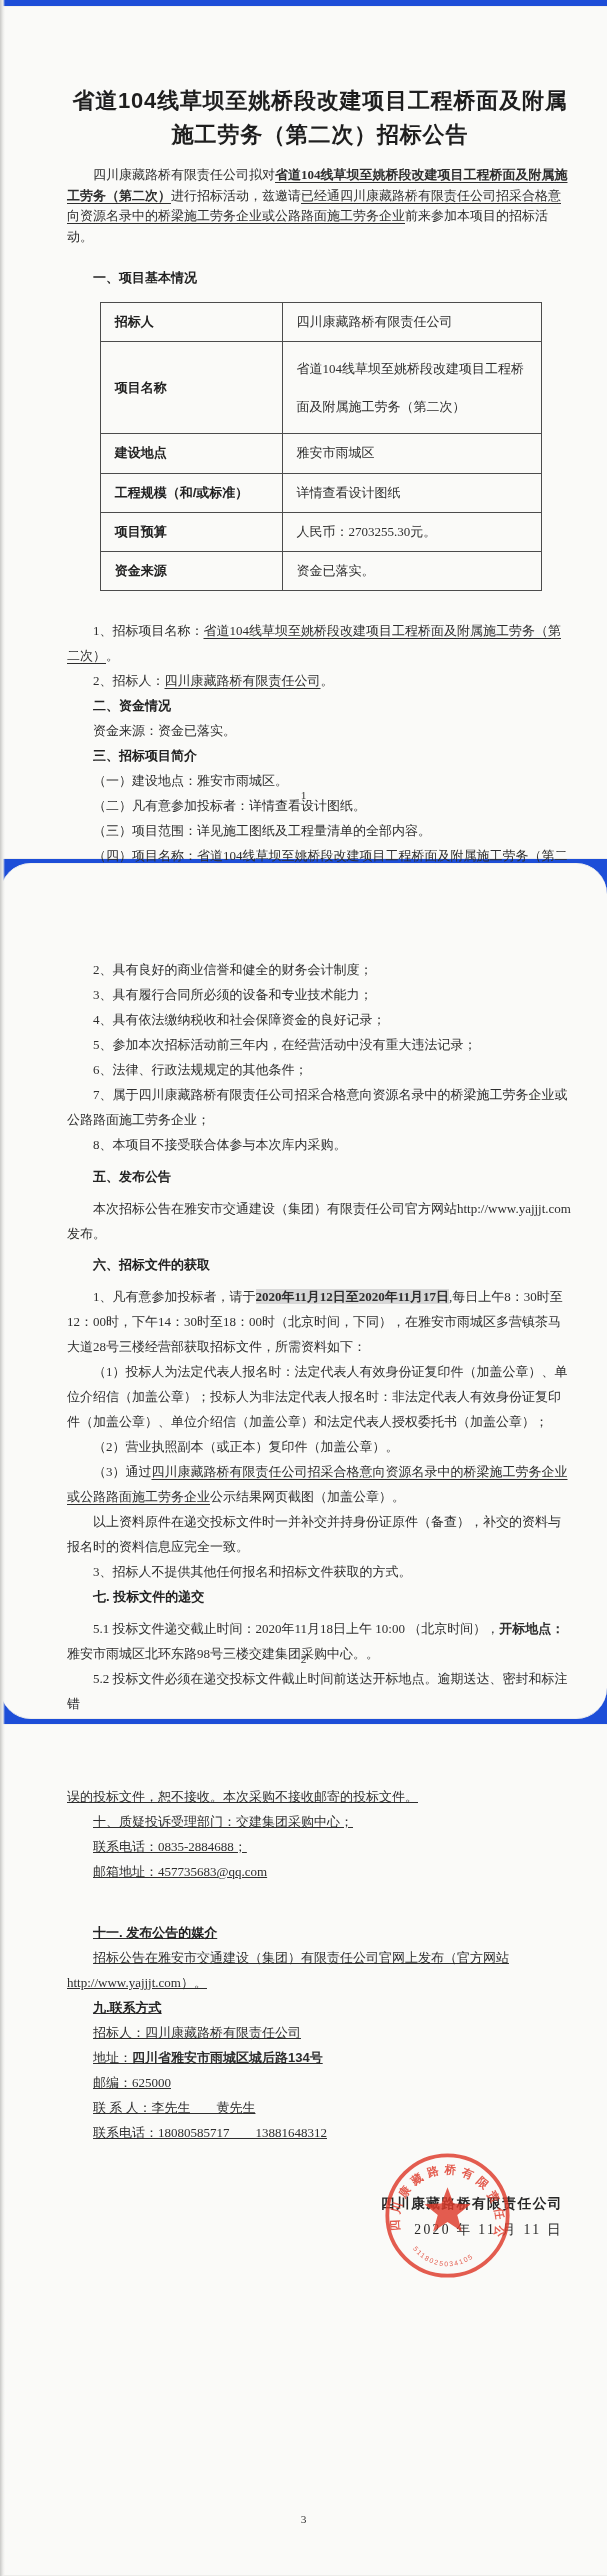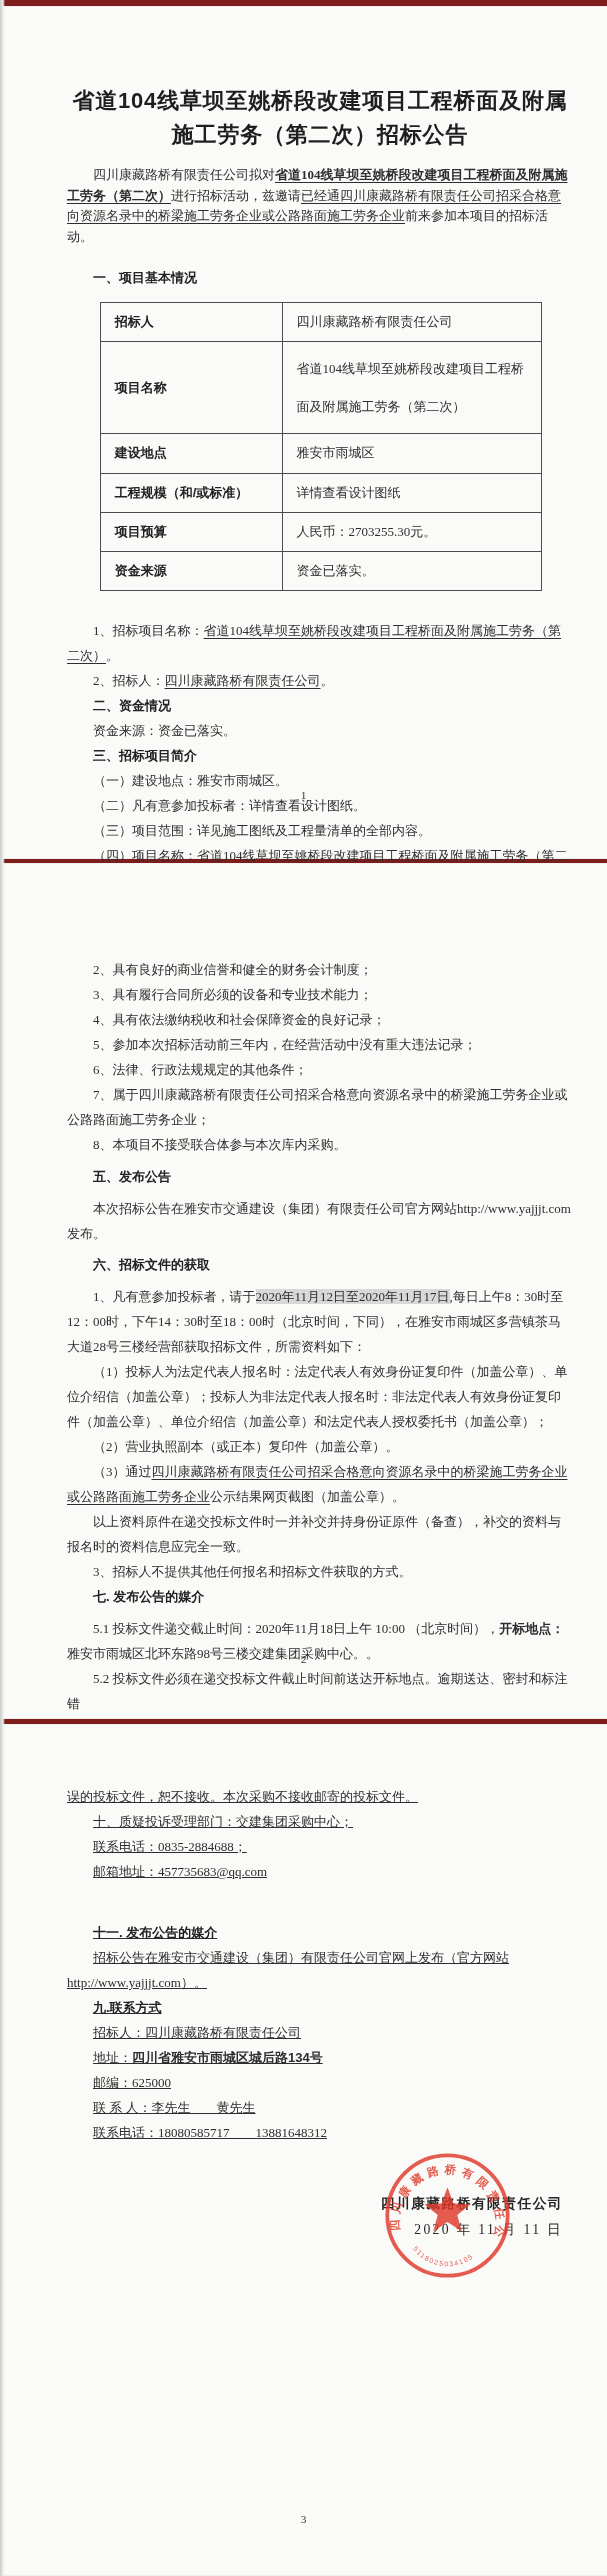--- a/index.html
+++ b/index.html
@@ -1,50 +1,50 @@
 <!DOCTYPE html>
 <html style="font-size:12px"><head>
 <meta charset="utf-8">
 <style>
   html,body{margin:0;padding:0;}
   body{background:#e9e9e7;font-family:"Liberation Serif", serif;}
   .scan{
     position:relative;width:607px;height:2576px;margin:0 auto;
-    background:#7f1d1d;overflow:hidden;
+    background:#1d4ed8;overflow:hidden;
   }
   .scan::before{
     content:"";position:absolute;left:0;top:0;bottom:0;width:5.3px;
     background:linear-gradient(to right,#c9c9c7,#ededeb 60%,rgba(255,255,255,0));
     z-index:5;pointer-events:none;
   }
   .page{
     position:absolute;left:0;width:607px;background:#fafaf8;
     box-sizing:border-box;padding:0 34px 0 67px;
     color:#2e2e2e;font-size:13px;
     border-top:0.8px solid #f1f1ee;border-bottom:0.8px solid #eéeeec;
     border-bottom:0.8px solid #ededea;
   }
   .page1{top:6px;height:853px;}
-  .page2{top:863px;height:856px;padding-top:93px;}
+  .page2{top:863px;height:856px;padding-top:93px;border-radius:31px;}
   .page3{top:1724px;height:852px;padding-top:59px;text-decoration:underline;}
 
   .doc-title{
     margin-top:77px;text-align:center;font-family:"Liberation Sans",sans-serif;
     font-weight:bold;color:#1e1e1e;font-size:22px;line-height:34px;letter-spacing:0.8px;
   }
   p{margin:0;line-height:25px;text-indent:2em;}
   .intro{margin-top:13px;line-height:20.5px;}
   .heading{
     font-family:"Liberation Sans",sans-serif;font-weight:bold;color:#222;
   }
   .mt{margin-top:6.8px;}
   .bold-underline{font-weight:bold;text-decoration:underline;text-underline-offset:3px;}
   .underline{text-decoration:underline;text-underline-offset:3px;}
   .bold{font-weight:bold;font-family:"Liberation Sans",sans-serif;}
-  .highlight{background:#d8d8d8;}
+  .highlight{background:#d8d8d8;font-weight:bold;}
 
   table.info{
     border-collapse:collapse;margin:12px 0 0 33px;width:442px;table-layout:fixed;padding-left:28px;
   }
   table.info td{
     border:0.8px solid #4c4c4c;vertical-align:middle;
     padding:7.6px 9px 7.6px 13.7px;line-height:22px;
   }
   td.lbl{width:158px;font-family:"Liberation Sans",sans-serif;font-weight:bold;color:#222;}
   tr.tall td{height:70px;line-height:38px;}
@@ -142,21 +142,21 @@
 
     <p class="heading mt">六、招标文件的获取</p>
     <p class="mt"><span>1、凡有意参加投标者，请于</span><span class="highlight">2020年11月12日至2020年11月17日</span><span>,每日上午8：30时至12：00时，下午14：30时至18：00时（北京时间，下同），在雅安市雨城区多营镇茶马大道28号三楼经营部获取招标文件，所需资料如下：</span></p>
 
     <p>（1）投标人为法定代表人报名时：法定代表人有效身份证复印件（加盖公章）、单位介绍信（加盖公章）；投标人为非法定代表人报名时：非法定代表人有效身份证复印件（加盖公章）、单位介绍信（加盖公章）和法定代表人授权委托书（加盖公章）；</p>
     <p>（2）营业执照副本（或正本）复印件（加盖公章）。</p>
     <p><span>（3）通过</span><span class="underline">四川康藏路桥有限责任公司招采合格意向资源名录中的桥梁施工劳务企业或公路路面施工劳务企业</span><span>公示结果网页截图（加盖公章）。</span></p>
     <p>以上资料原件在递交投标文件时一并补交并持身份证原件（备查），补交的资料与报名时的资料信息应完全一致。</p>
     <p>3、招标人不提供其他任何报名和招标文件获取的方式。</p>
 
-    <p class="heading">七. 发布公告的媒介</p>
+    <p class="heading">七. 投标文件的递交</p>
     <p class="mt"><span>5.1 投标文件递交截止时间：2020年11月18日上午 10:00 （北京时间），</span><span class="bold">开标地点：</span><span>雅安市雨城区北环东路98号三楼交建集团采购中心。。</span></p>
     <p>5.2 投标文件必须在递交投标文件截止时间前送达开标地点。逾期送达、密封和标注错</p>
 
     <div class="pagenum p2num">2</div>
   </div>
 
   <div class="page page3">
     <p style="text-indent:0;">误的投标文件，恕不接收。本次采购不接收邮寄的投标文件。</p>
     <p>十、质疑投诉受理部门：交建集团采购中心；</p>
     <p>联系电话：0835-2884688；</p>

